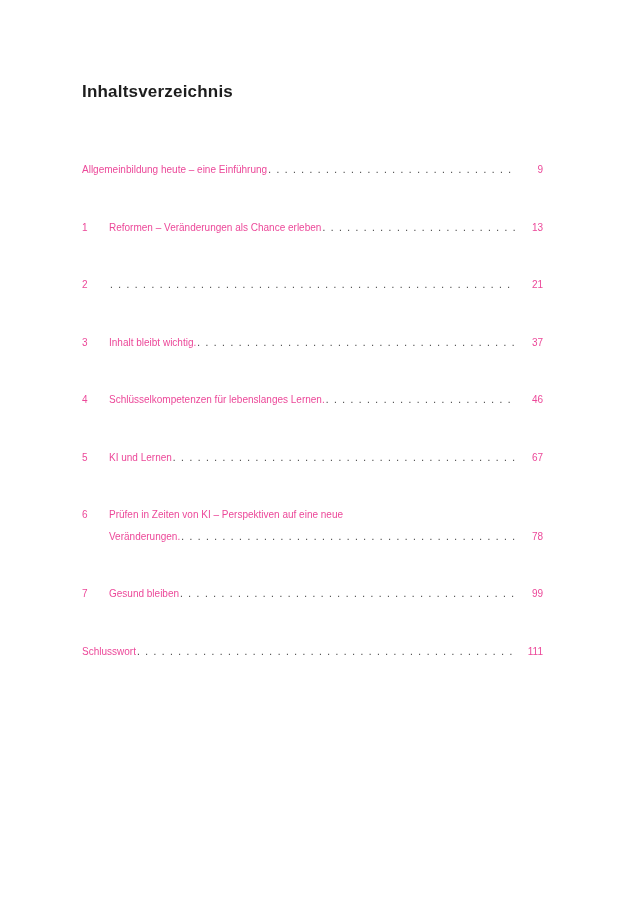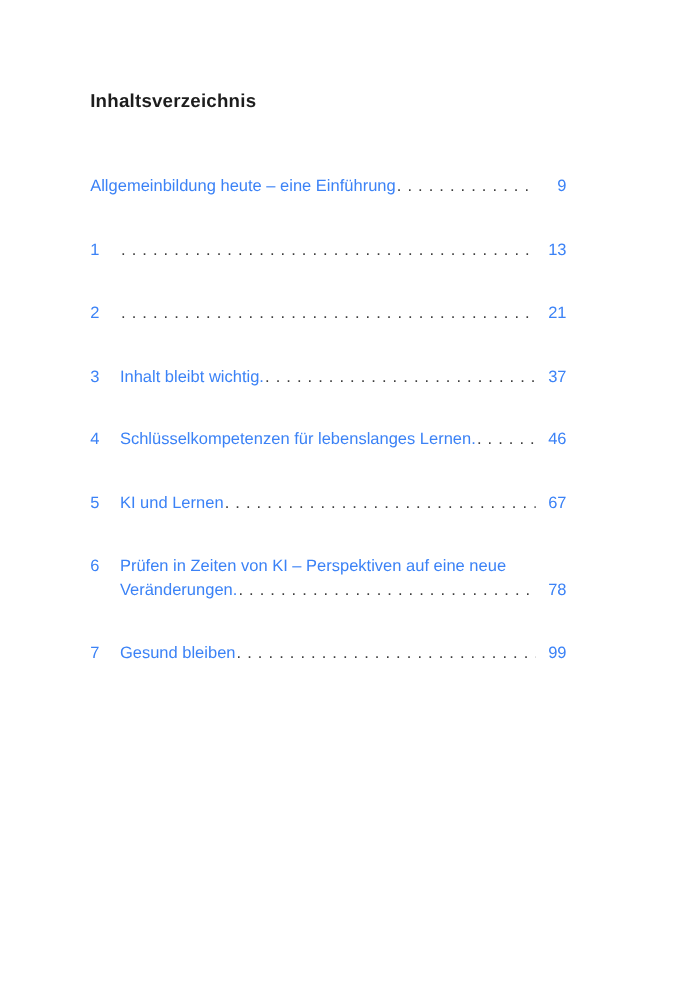--- a/index.html
+++ b/index.html
@@ -7,41 +7,41 @@
     margin: 0;
     padding: 0;
     background: #ffffff;
   }
   .page {
     position: relative;
     width: 631px;
     height: 908px;
     box-sizing: border-box;
     background: #ffffff;
-    padding: 80px 116px 0 82px;
+    padding: 80px 88px 0 82px;
     font-family: "Liberation Sans", "DejaVu Sans", sans-serif;
     overflow: hidden;
   }
   h1.toc-heading {
     margin: 0 0 55px 0;
     font-size: 17px;
     line-height: 24px;
     font-weight: 700;
     color: #1d1d1d;
     letter-spacing: 0.2px;
   }
   .toc {
     width: 100%;
   }
   .toc-row {
     display: flex;
     align-items: baseline;
-    font-size: 15px;
+    font-size: 10px;
     line-height: 21.5px;
-    color: #3b82f6;
+    color: #ec4899;
     margin-bottom: 36px;
   }
   .toc-row.tight {
     margin-bottom: 0;
   }
   .toc-num {
     flex: 0 0 27px;
     width: 27px;
   }
   .toc-title {
@@ -77,20 +77,21 @@
   <div class="toc">
 
     <div class="toc-row">
       <span class="toc-title">Allgemeinbildung heute – eine Einführung</span>
       <span class="toc-dots"></span>
       <span class="toc-page-num">9</span>
     </div>
 
     <div class="toc-row">
       <span class="toc-num">1</span>
+      <span class="toc-title">Reformen – Veränderungen als Chance erleben</span>
       <span class="toc-dots"></span>
       <span class="toc-page-num">13</span>
     </div>
 
     <div class="toc-row">
       <span class="toc-num">2</span>
       <span class="toc-dots"></span>
       <span class="toc-page-num">21</span>
     </div>
 
@@ -128,15 +129,20 @@
       </div>
     </div>
 
     <div class="toc-row">
       <span class="toc-num">7</span>
       <span class="toc-title">Gesund bleiben</span>
       <span class="toc-dots"></span>
       <span class="toc-page-num">99</span>
     </div>
 
+    <div class="toc-row">
+      <span class="toc-title">Schlusswort</span>
+      <span class="toc-dots"></span>
+      <span class="toc-page-num">111</span>
+    </div>
 
   </div>
 </div>
 
 </body></html>

